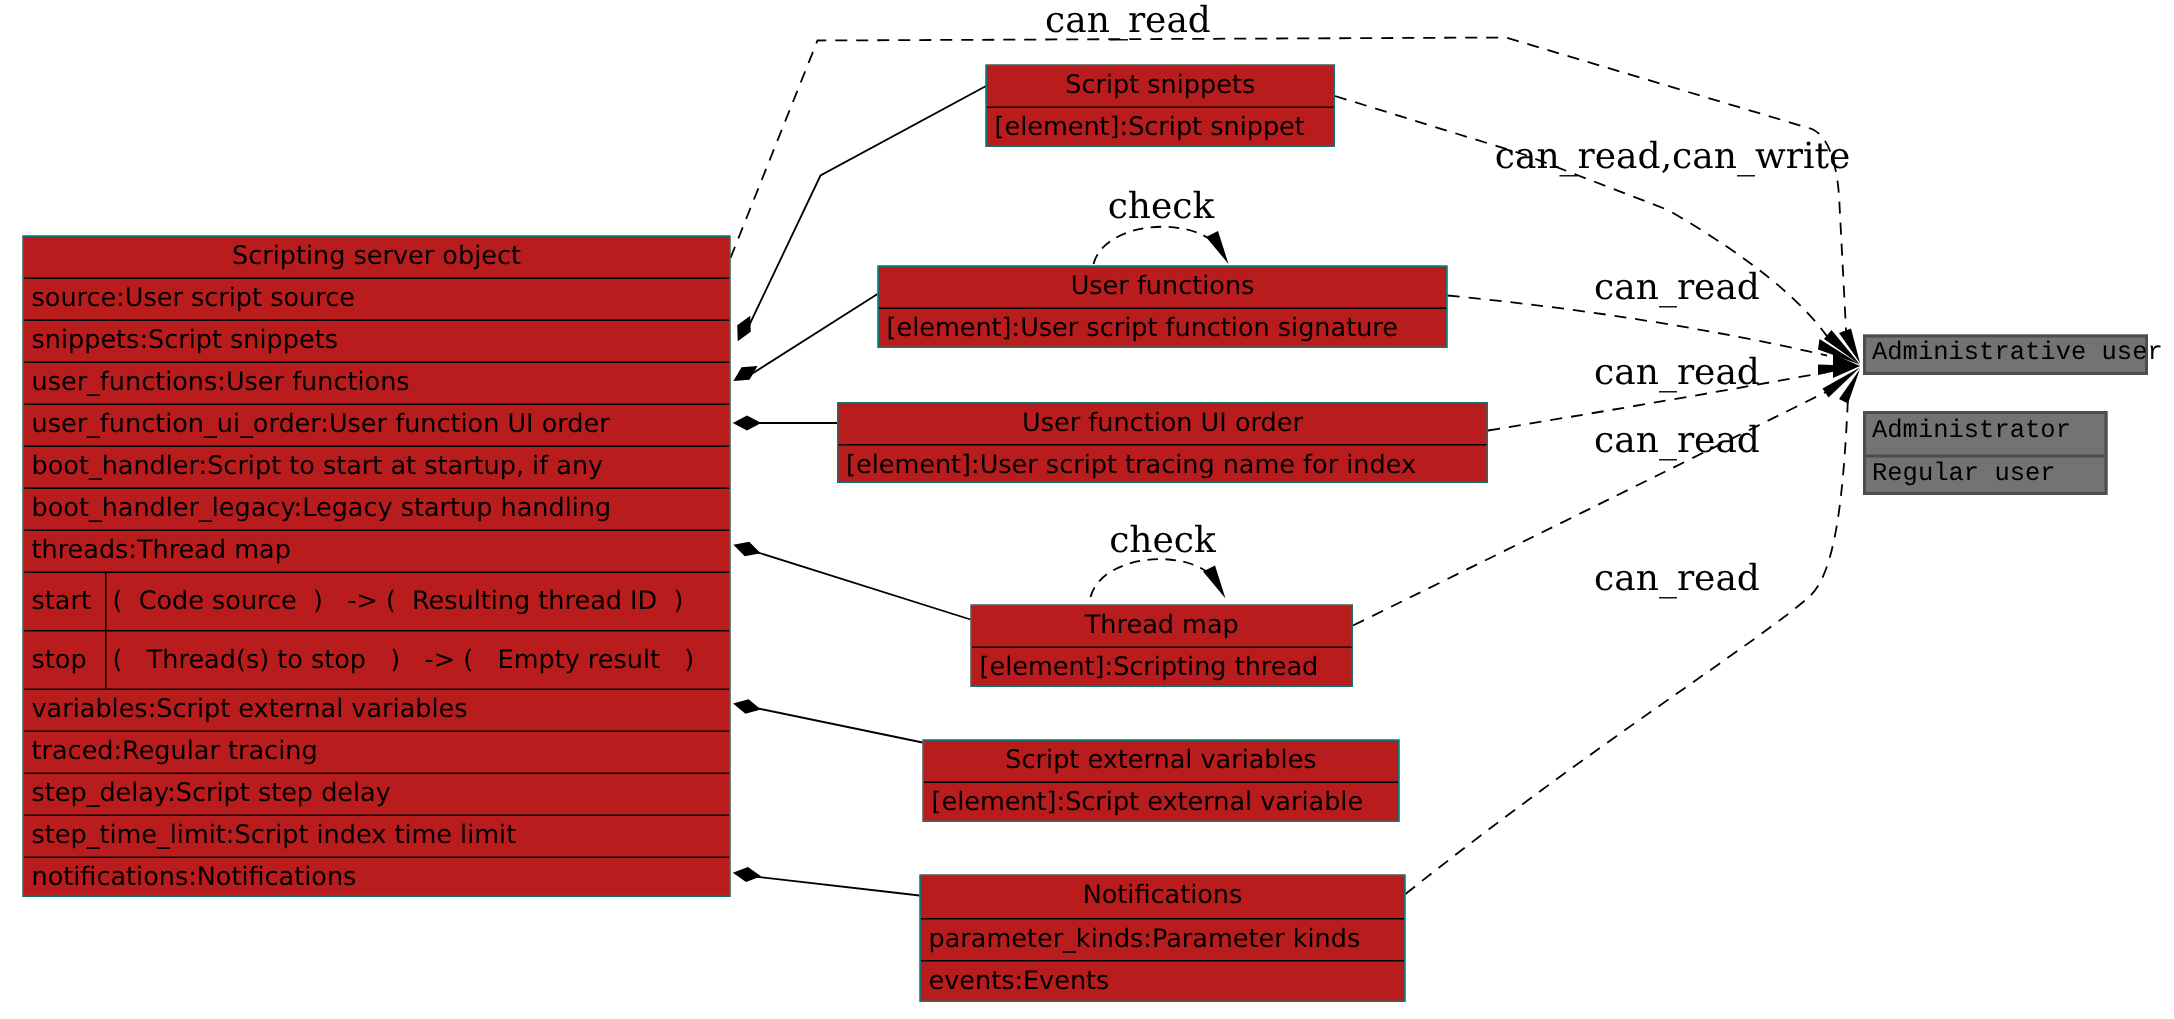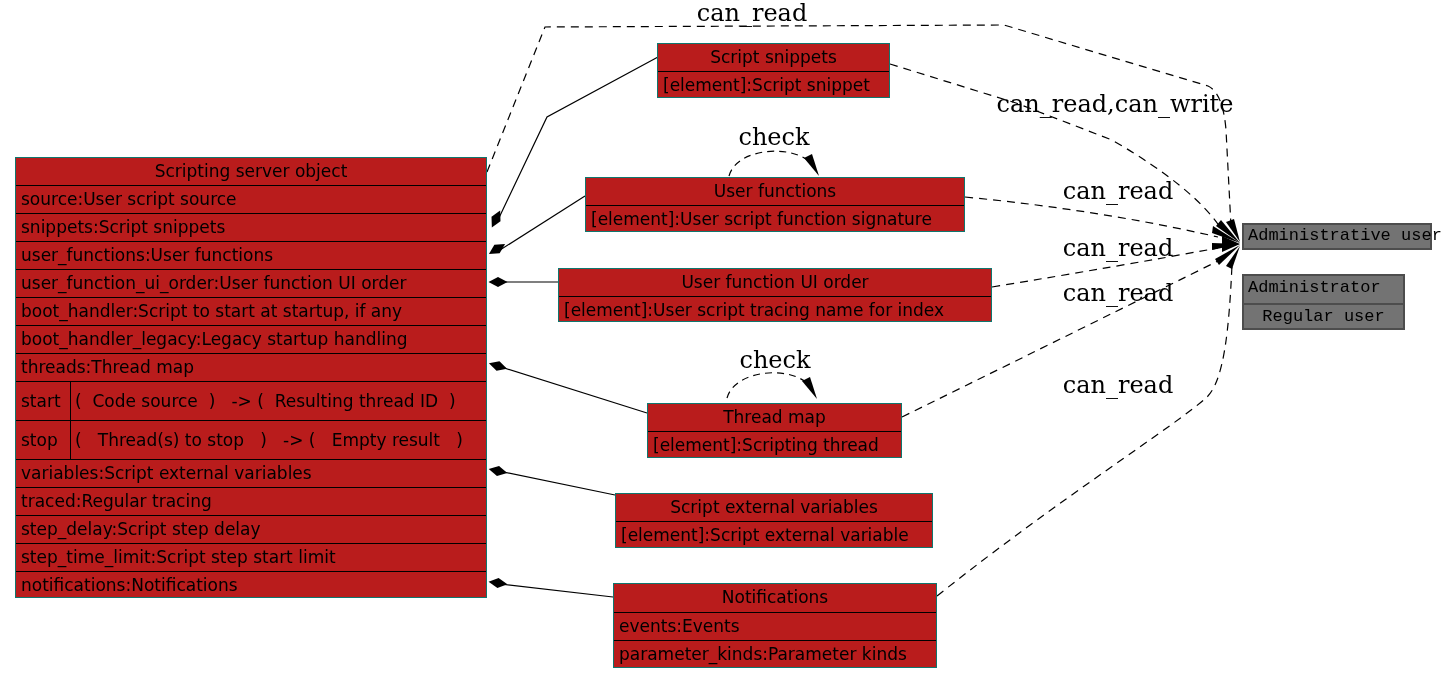--- a/index.html
+++ b/index.html
@@ -8,21 +8,21 @@
   svg.edges{position:absolute;left:0;top:0;}
   .node{position:absolute;border:1px solid #0f766e;background:#b91c1c;box-sizing:border-box;}
   .t{height:27px;text-align:center;line-height:26px;white-space:nowrap;overflow:hidden;}
   .r{height:28px;border-top:1px solid #000;padding:0 5px;line-height:26px;white-space:nowrap;
      overflow:hidden;box-sizing:border-box;}
   .m{height:39px;border-top:1px solid #000;display:flex;box-sizing:border-box;}
   .mn{width:55px;border-right:1px solid #000;padding:0 5px;display:flex;align-items:center;box-sizing:border-box;}
   .ms{flex:1;display:flex;align-items:center;white-space:pre;padding-left:4px;overflow:hidden;}
   .adm{position:absolute;border:2px solid #4d4d4d;background:#737373;box-sizing:border-box;font-family:Liberation Mono, monospace;}
   .adm .row1{height:27px;line-height:24px;padding:0 4px;white-space:nowrap;overflow:hidden;box-sizing:border-box;}
-  .adm .row2{height:27px;line-height:24px;padding:0 4px;border-top:2px solid #4d4d4d;white-space:nowrap;overflow:hidden;box-sizing:border-box;text-align:center;}
+  .adm .row2{height:27px;line-height:24px;padding:0 4px;border-top:2px solid #4d4d4d;white-space:nowrap;overflow:hidden;box-sizing:border-box;}
   .elabel{position:absolute;font-family:"DejaVu Serif","Liberation Serif",serif;font-size:24px;
           line-height:22px;transform:translateX(-50%);white-space:nowrap;}
 </style>
 </head>
 <body>
 
 <div class="stage">
 
   <svg class="edges" width="1449" height="679" viewBox="0 0 1449 679">
 
@@ -76,21 +76,21 @@
       <span class="mn">start</span>
       <span class="ms">(  Code source  )   -&gt; (  Resulting thread ID  )</span>
     </div>
     <div class="m">
       <span class="mn">stop</span>
       <span class="ms">(   Thread(s) to stop   )   -&gt; (   Empty result   )</span>
     </div>
     <div class="r">variables:Script external variables</div>
     <div class="r">traced:Regular tracing</div>
     <div class="r">step_delay:Script step delay</div>
-    <div class="r">step_time_limit:Script step start limit</div>
+    <div class="r">step_time_limit:Script index time limit</div>
     <div class="r">notifications:Notifications</div>
   </div>
 
   <div class="node" style="left:657px;top:43px;width:233px;height:55px;">
     <div class="t">Script snippets</div>
     <div class="r">[element]:Script snippet</div>
   </div>
 
   <div class="node" style="left:585px;top:177px;width:380px;height:55px;">
     <div class="t">User functions</div>
@@ -107,22 +107,22 @@
     <div class="r">[element]:Scripting thread</div>
   </div>
 
   <div class="node" style="left:615px;top:493px;width:318px;height:55px;">
     <div class="t">Script external variables</div>
     <div class="r">[element]:Script external variable</div>
   </div>
 
   <div class="node" style="left:613px;top:583px;width:324px;height:85px;">
     <div class="t" style="height:28px;">Notifications</div>
+    <div class="r">parameter_kinds:Parameter kinds</div>
     <div class="r">events:Events</div>
-    <div class="r">parameter_kinds:Parameter kinds</div>
   </div>
 
   <div class="adm" style="left:1242px;top:223px;width:190px;height:27px;text-align:left;line-height:22px;padding:0 4px;white-space:nowrap;">Administrative user</div>
   <div class="adm" style="left:1242px;top:250px;width:163px;height:56px;margin-top:24px;">
     <div class="row1">Administrator</div>
     <div class="row2">Regular user</div>
   </div>
 
   <div class="elabel" style="left:752px;top:2px;">can_read</div>
   <div class="elabel" style="left:1115px;top:93px;">can_read,can_write</div>

